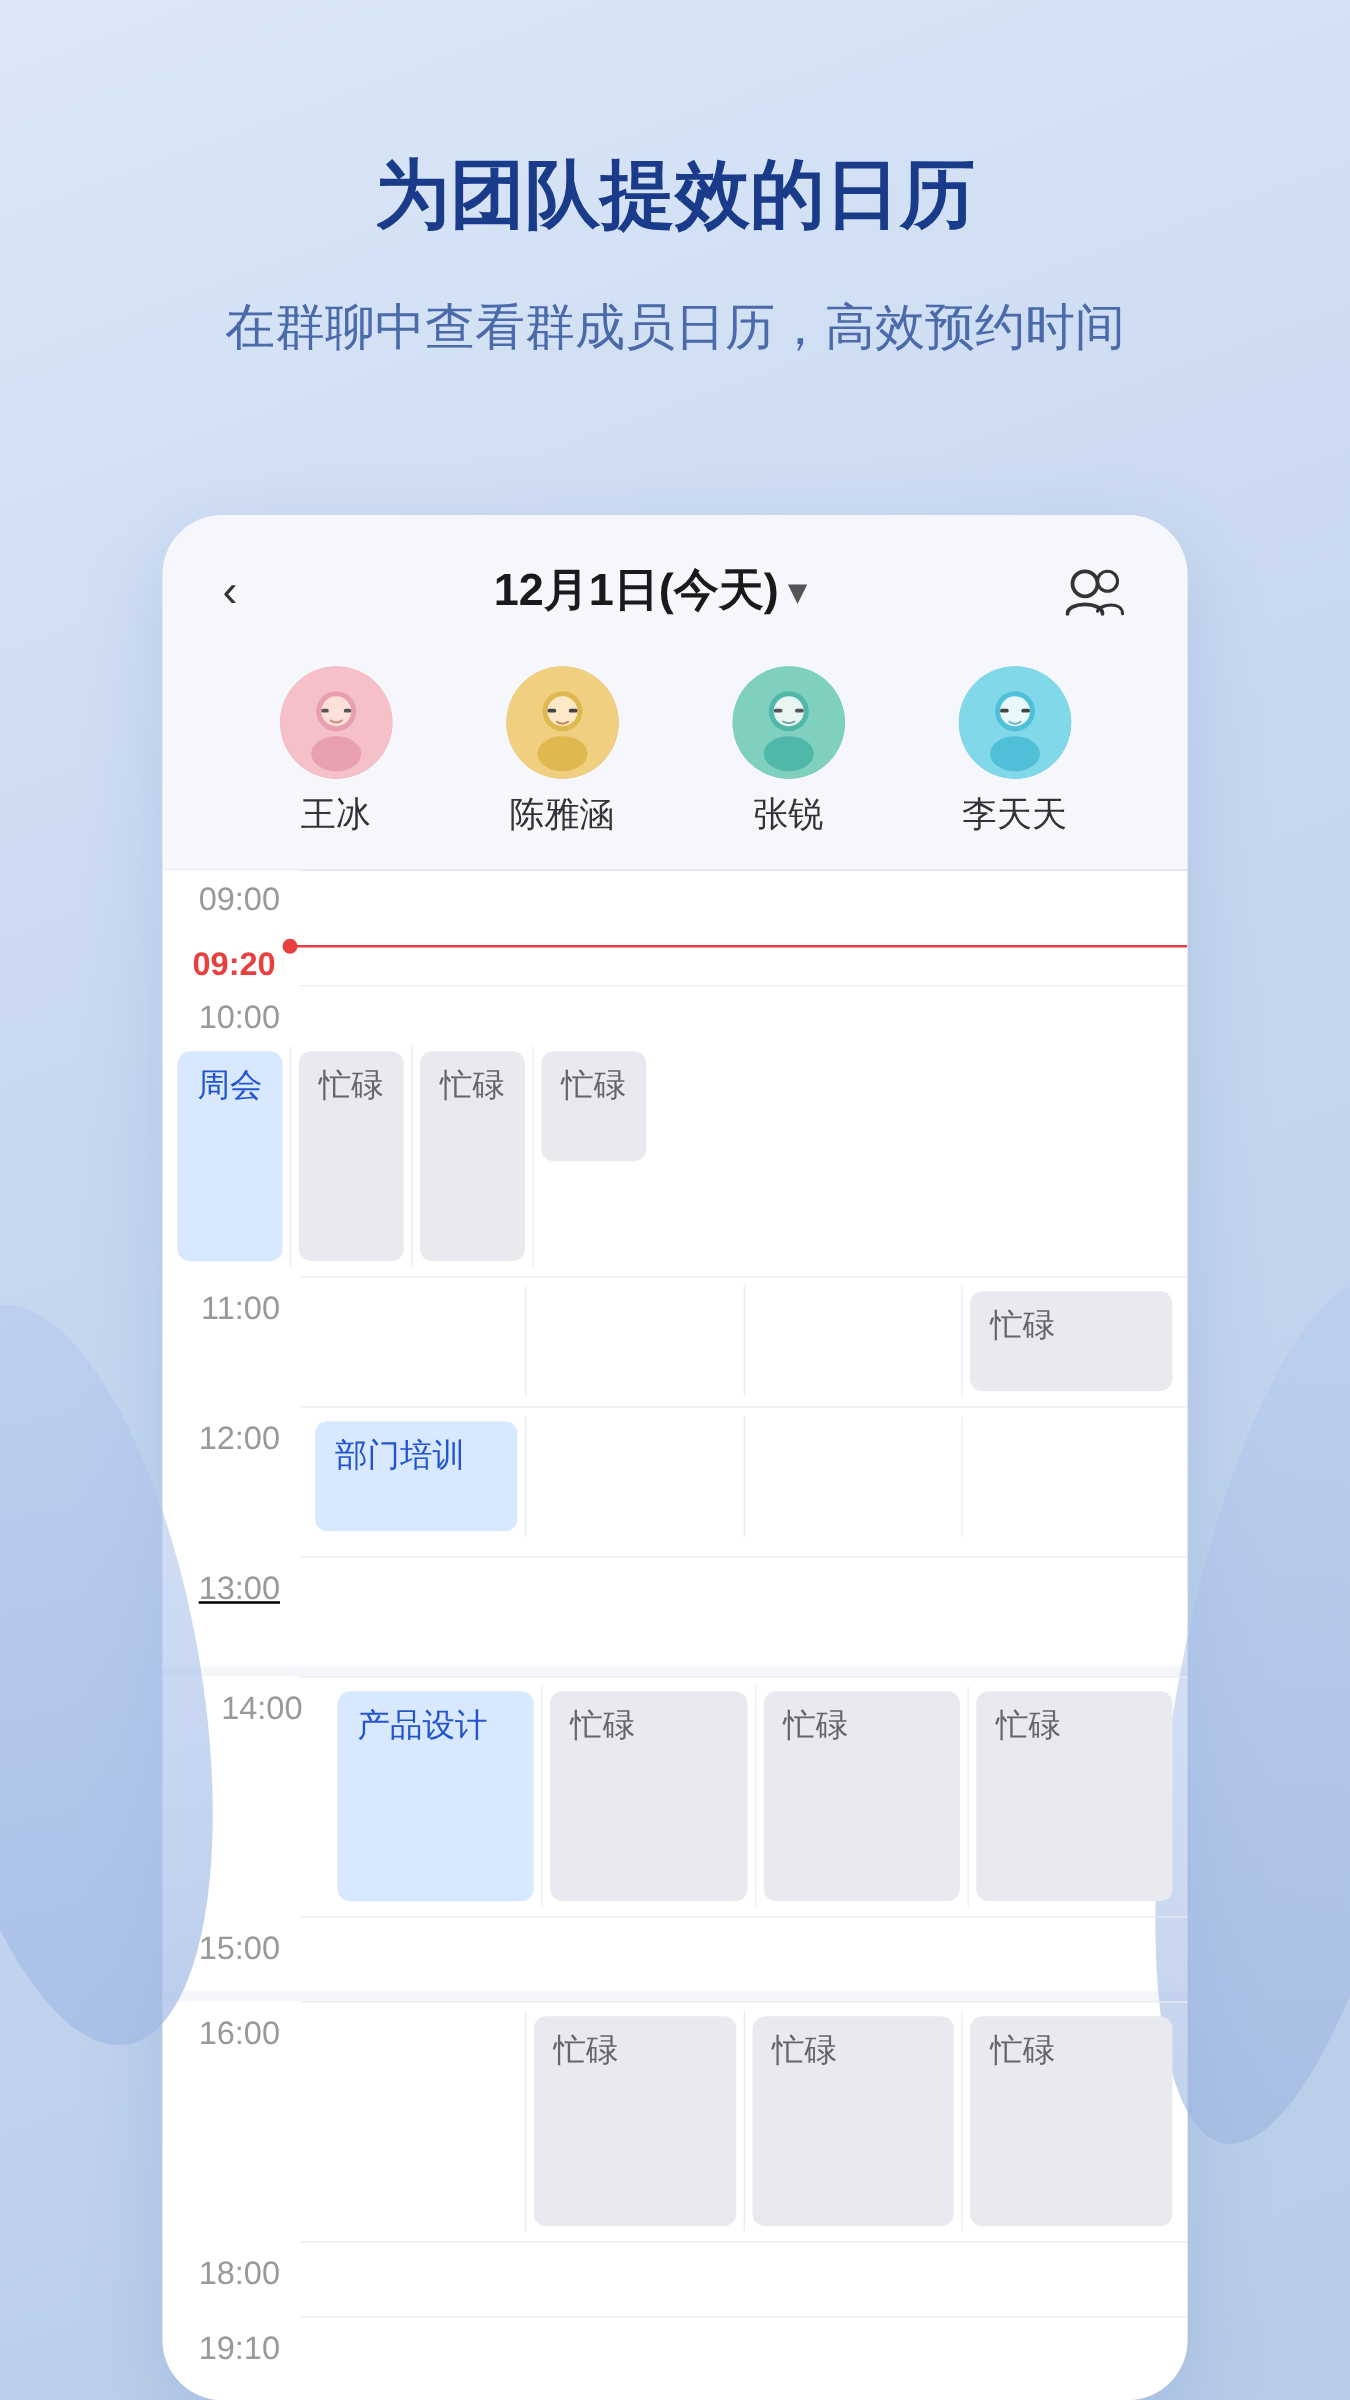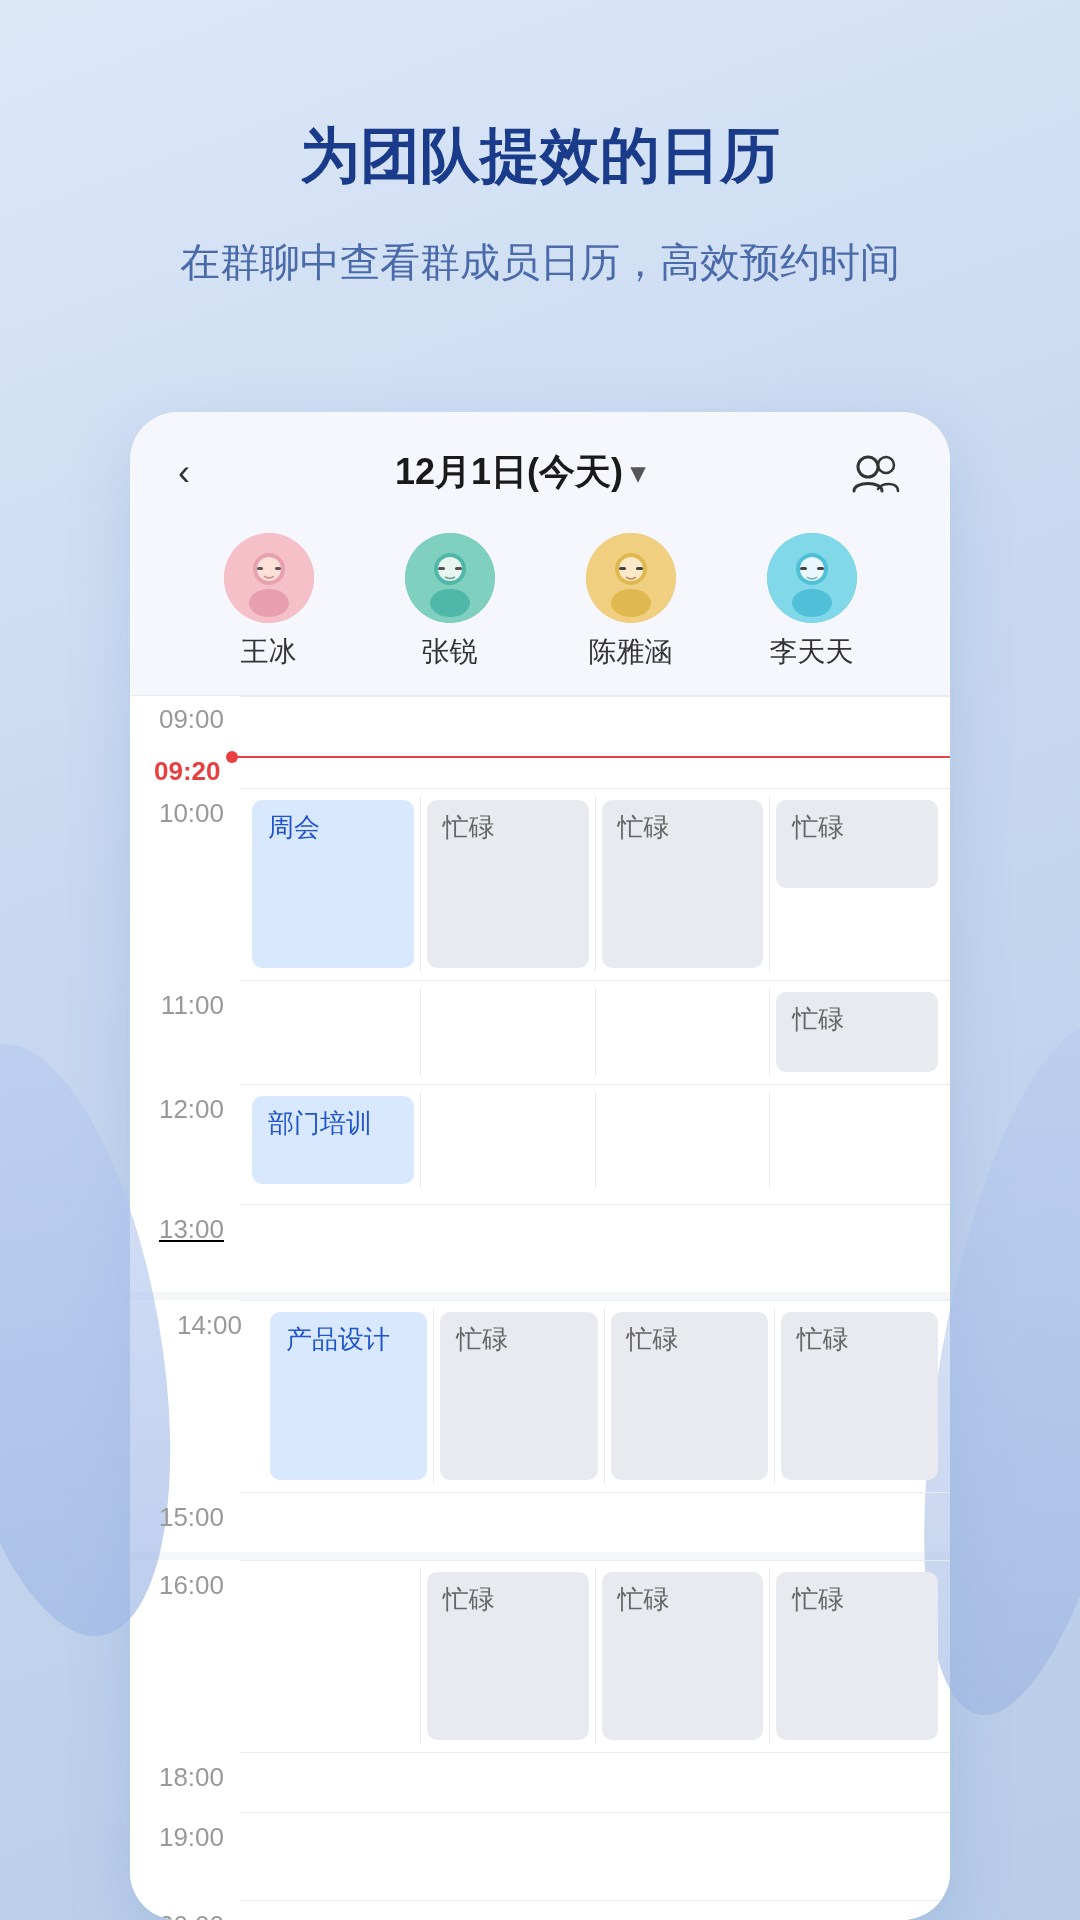--- a/index.html
+++ b/index.html
@@ -310,47 +310,47 @@
             <circle cx="45" cy="36" r="12" fill="#fde0d8"></circle>
             <rect x="33" y="34" width="6" height="3" rx="1.5" fill="#555"></rect>
             <rect x="51" y="34" width="6" height="3" rx="1.5" fill="#555"></rect>
             <path d="M40 43 Q45 47 50 43" stroke="#c88" stroke-width="1.5" fill="none"></path>
           </svg>
         </div>
         <span class="person-name">王冰</span>
       </div>
 
       <div class="person">
+        <div class="avatar-circle avatar-chen">
+          <svg width="90" height="90" viewBox="0 0 90 90">
+            <circle cx="45" cy="45" r="45" fill="#f0d080"></circle>
+            <circle cx="45" cy="36" r="16" fill="#e0b850"></circle>
+            <ellipse cx="45" cy="70" rx="20" ry="14" fill="#e0b850"></ellipse>
+            <circle cx="45" cy="36" r="12" fill="#fde8c8"></circle>
+            <rect x="33" y="34" width="7" height="3" rx="1.5" fill="#444"></rect>
+            <rect x="50" y="34" width="7" height="3" rx="1.5" fill="#444"></rect>
+            <path d="M40 44 Q45 48 50 44" stroke="#c88050" stroke-width="1.5" fill="none"></path>
+          </svg>
+        </div>
+        <span class="person-name">陈雅涵</span>
+      </div>
+
+      <div class="person">
         <div class="avatar-circle avatar-zhang">
           <svg width="90" height="90" viewBox="0 0 90 90">
             <circle cx="45" cy="45" r="45" fill="#80d0c0"></circle>
             <circle cx="45" cy="36" r="16" fill="#50b8a8"></circle>
             <ellipse cx="45" cy="70" rx="20" ry="14" fill="#50b8a8"></ellipse>
             <circle cx="45" cy="36" r="12" fill="#e8f5f0"></circle>
             <rect x="33" y="34" width="7" height="3" rx="1.5" fill="#555"></rect>
             <rect x="50" y="34" width="7" height="3" rx="1.5" fill="#555"></rect>
             <path d="M40 44 Q45 47 50 44" stroke="#70a098" stroke-width="1.5" fill="none"></path>
           </svg>
         </div>
         <span class="person-name">张锐</span>
-      </div>
-
-      <div class="person">
-        <div class="avatar-circle avatar-chen">
-          <svg width="90" height="90" viewBox="0 0 90 90">
-            <circle cx="45" cy="45" r="45" fill="#f0d080"></circle>
-            <circle cx="45" cy="36" r="16" fill="#e0b850"></circle>
-            <ellipse cx="45" cy="70" rx="20" ry="14" fill="#e0b850"></ellipse>
-            <circle cx="45" cy="36" r="12" fill="#fde8c8"></circle>
-            <rect x="33" y="34" width="7" height="3" rx="1.5" fill="#444"></rect>
-            <rect x="50" y="34" width="7" height="3" rx="1.5" fill="#444"></rect>
-            <path d="M40 44 Q45 48 50 44" stroke="#c88050" stroke-width="1.5" fill="none"></path>
-          </svg>
-        </div>
-        <span class="person-name">陈雅涵</span>
       </div>
 
       <div class="person">
         <div class="avatar-circle avatar-li">
           <svg width="90" height="90" viewBox="0 0 90 90">
             <circle cx="45" cy="45" r="45" fill="#80d8e8"></circle>
             <circle cx="45" cy="36" r="16" fill="#50c0d8"></circle>
             <ellipse cx="45" cy="70" rx="20" ry="14" fill="#50c0d8"></ellipse>
             <circle cx="45" cy="36" r="12" fill="#e8f8fc"></circle>
             <rect x="33" y="34" width="7" height="3" rx="1.5" fill="#444"></rect>
@@ -370,21 +370,21 @@
         <div class="row-events"></div>
       </div>
 
       <div class="time-row" style="min-height:32px; position:relative;">
         <div class="current-time-line"></div>
         <div class="current-time-dot"></div>
         <div class="time-label" style="color:#e84040; font-weight:700; font-size:26px; padding-top:0; display:flex; align-items:center;">09:20</div>
         <div class="row-events"></div>
       </div>
 
-      <div class="time-row" style="min-height:176px; align-items:flex-start;">
+      <div class="time-row" style="min-height:176px; align-items:flex-start;flex-direction:column;">
         <div class="time-line"></div>
         <div class="time-label" style="padding-top:10px;">10:00</div>
         <div class="row-events" style="padding:8px 6px;">
 
           <div class="col-event">
             <div class="event-block event-blue event-tall">
               <span>周会</span>
             </div>
           </div>
           <div class="col-divider"></div>
@@ -520,21 +520,21 @@
       </div>
 
       <div class="time-row" style="min-height:60px;">
         <div class="time-line"></div>
         <div class="time-label" style="padding-top:10px;">18:00</div>
         <div class="row-events"></div>
       </div>
 
       <div class="time-row" style="min-height:88px;">
         <div class="time-line"></div>
-        <div class="time-label" style="padding-top:10px;">19:00</div>
+        <div class="time-label" style="padding-top:10px;">19:10</div>
         <div class="row-events"></div>
       </div>
 
       <div class="time-row" style="min-height:56px;">
         <div class="time-line"></div>
         <div class="time-label" style="padding-top:10px;">20:00</div>
         <div class="row-events"></div>
       </div>
 
     </div>

